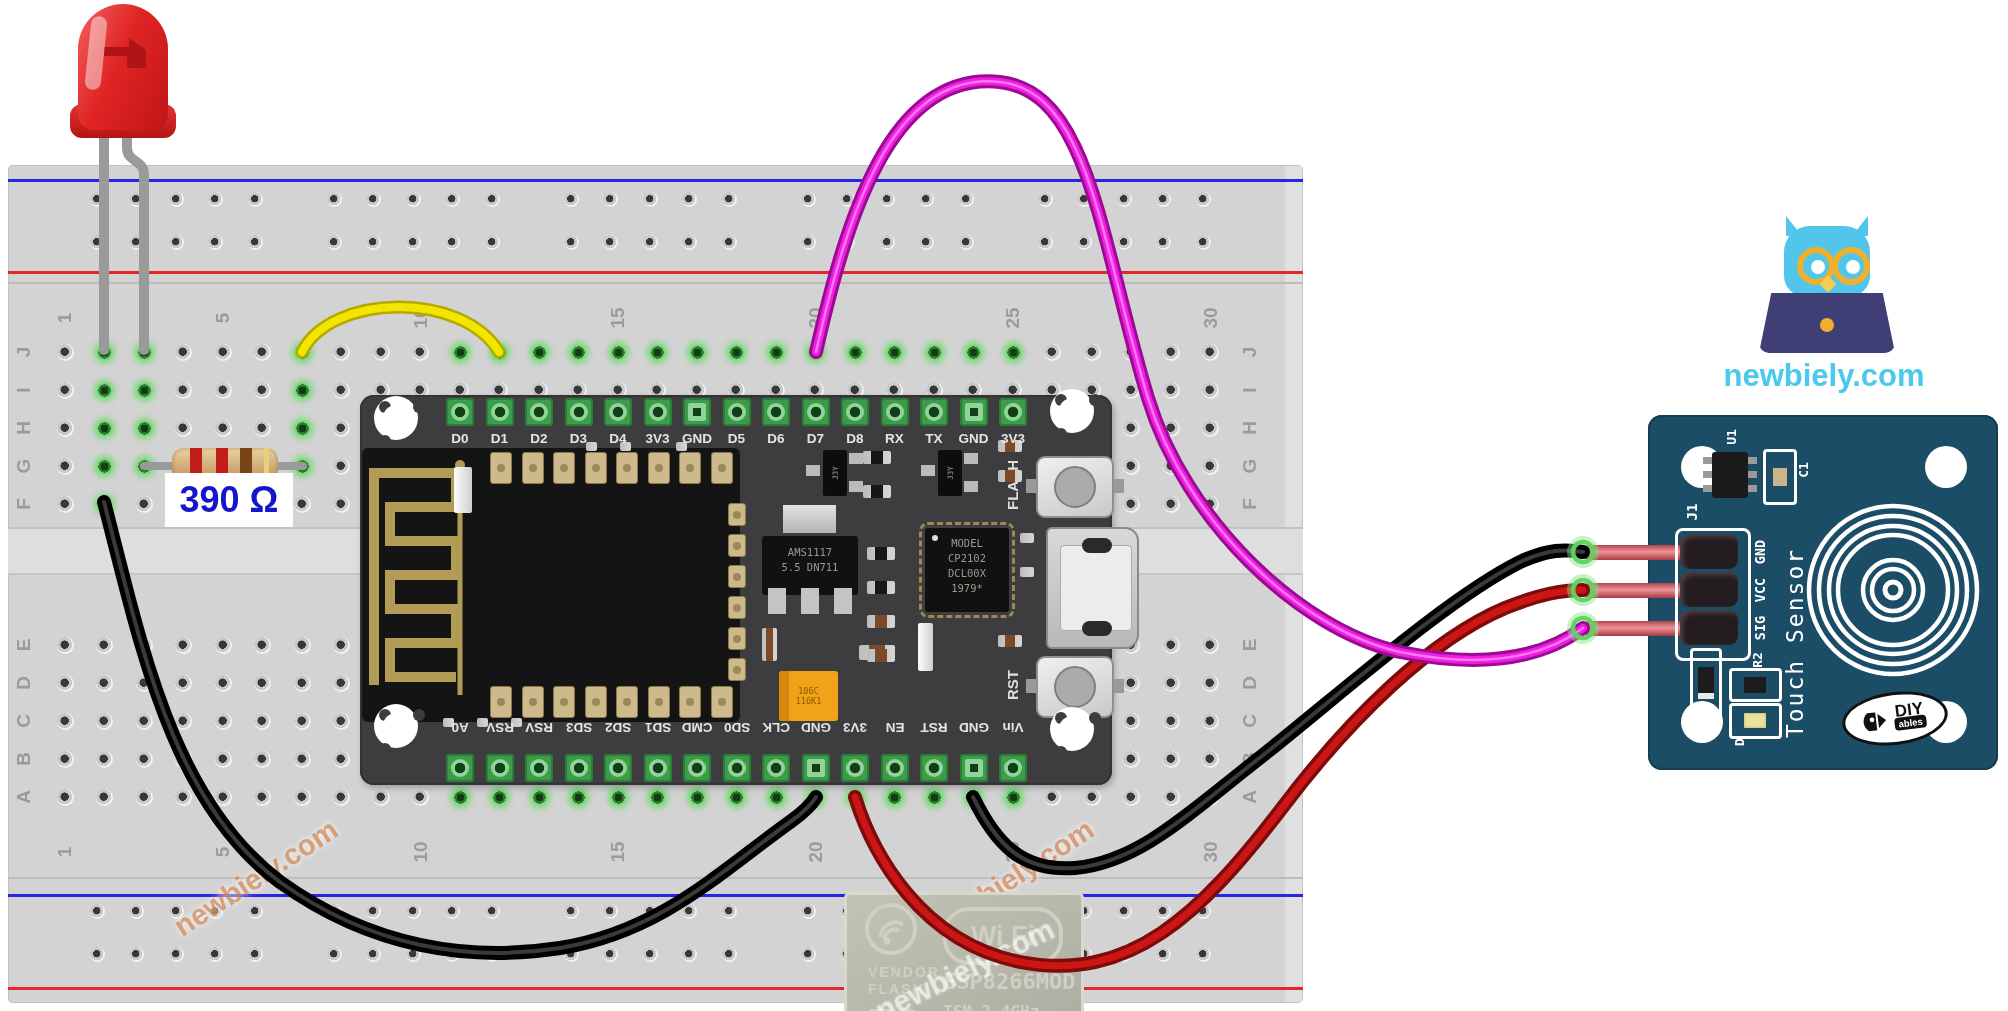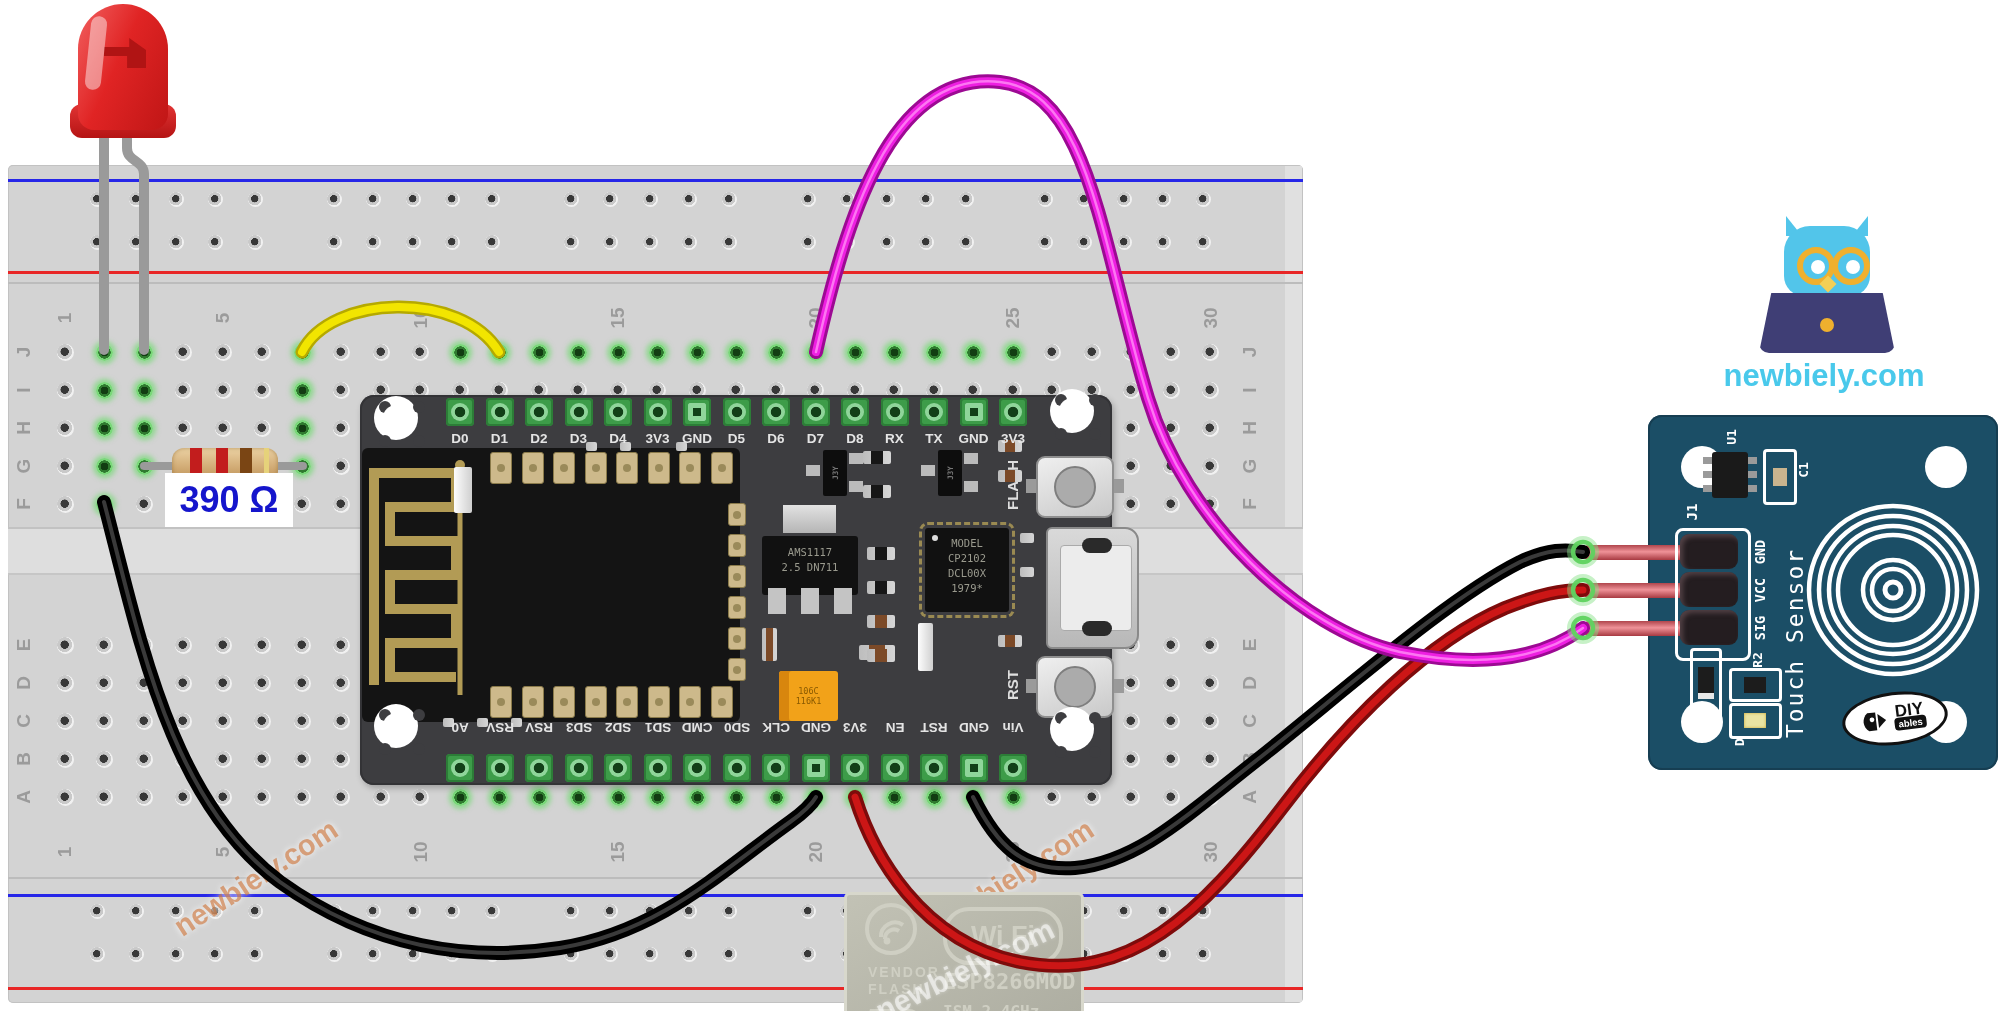--- a/index.html
+++ b/index.html
@@ -603,21 +603,21 @@
       <div class="shield-txt" style="left:16px;top:103px;font-size:46px;font-weight:bold;font-style:italic;letter-spacing:-4px;">FC</div>
       <div class="shield-txt mono" style="left:96px;top:107px;font-size:16px;font-weight:bold;">ISM 2.4GHz</div>
 
       <div class="abs" style="left:118px;top:75px;transform:translate(-50%,-50%) rotate(-26deg);font-size:30px;font-weight:bold;
            color:rgba(255,255,255,.55);text-shadow:0 0 4px rgba(255,255,255,.4);white-space:nowrap;">newbiely.com</div>
     </div>
 
     <div class="abs" style="left:423px;top:110px;width:53px;height:28px;background:linear-gradient(180deg,#e2e2e2,#b5b5b5);"></div>
     <div class="chip mono" style="left:402px;top:141px;width:96px;height:50px;font-size:10.5px;line-height:15px;padding-top:9px;">
       <div>AMS1117</div>
-      <div>2.5  DN711</div>
+      <div>5.5  DN711</div>
     </div>
     <div class="abs" style="left:408px;top:193px;width:18px;height:26px;background:#c4c4c4;"></div>
     <div class="abs" style="left:441px;top:193px;width:18px;height:26px;background:#c4c4c4;"></div>
     <div class="abs" style="left:474px;top:193px;width:18px;height:26px;background:#c4c4c4;"></div>
 
     <div class="chip mono" style="left:565px;top:133px;width:84px;height:76px;font-size:10.5px;line-height:15px;padding-top:8px;outline:3px dashed #9a8a52;outline-offset:3px;">
       <div>MODEL</div>
       <div>CP2102</div>
       <div>DCL00X</div>
       <div>1979*</div>

